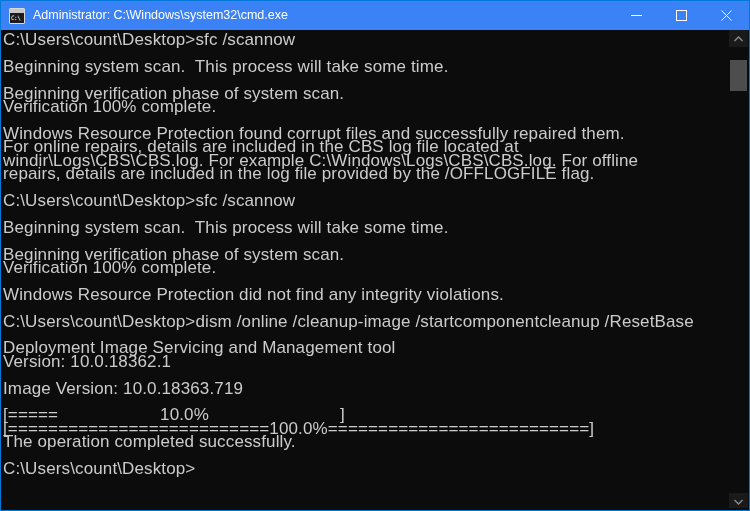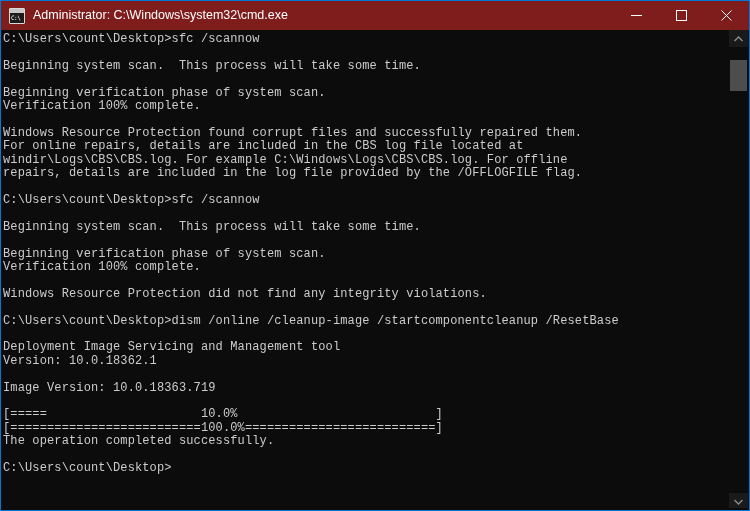--- a/index.html
+++ b/index.html
@@ -22,21 +22,21 @@
     border: 1px solid #0078d7;
     overflow: hidden;
   }
 
   
   #titlebar {
     position: absolute;
     top: 0; left: 0;
     width: 748px;
     height: 29px;
-    background: #7f1d1d;
+    background: #3b82f6;
     display: flex;
     align-items: center;
     user-select: none;
   }
 
   #title-icon {
     width: 16px;
     height: 16px;
     margin-left: 8px;
     margin-right: 8px;
@@ -97,22 +97,22 @@
     left: 0;
     width: 730px;
     height: 480px;
     background: #0c0c0c;
     overflow: hidden;
     padding: 3px 0 0 2px;
   }
 
   #console-text {
     color: #cccccc;
-    font-family: Liberation Mono, monospace;
-    font-size: 12px;
+    font-family: Liberation Sans, sans-serif;
+    font-size: 17px;
     line-height: 13.4px;
     white-space: pre;
     letter-spacing: 0.13px;
     margin: 0;
   }
 
   
   #scrollbar {
     position: absolute;
     top: 29px;

